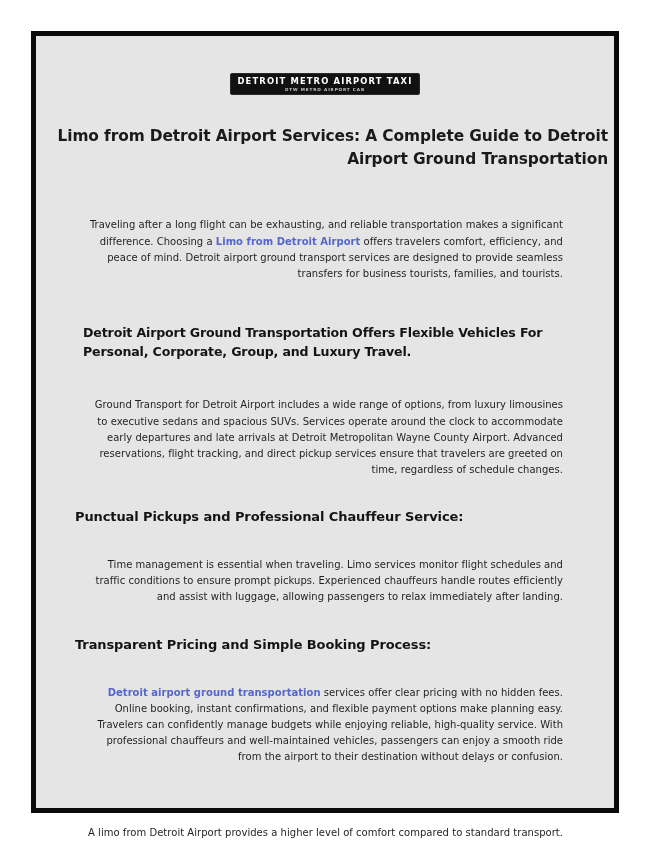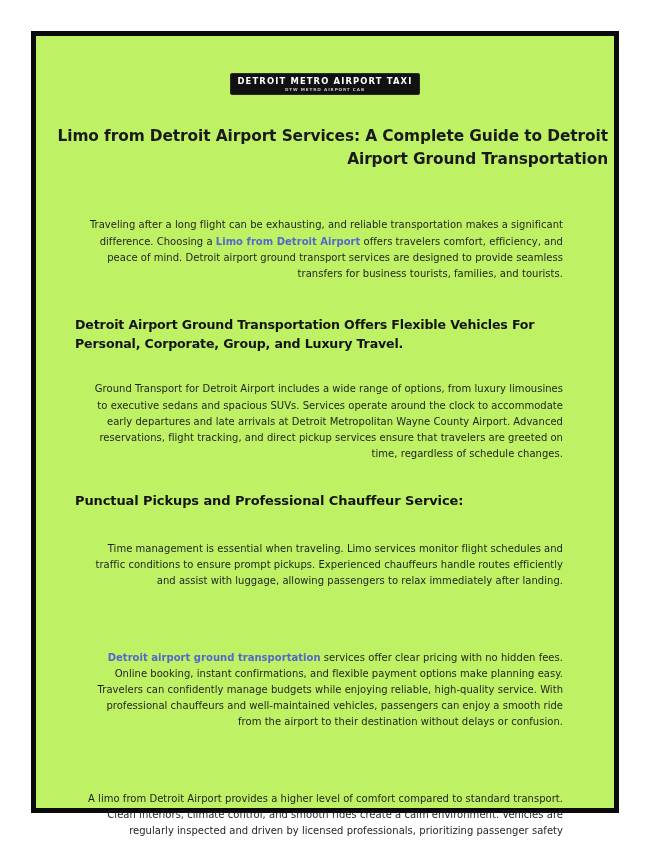--- a/index.html
+++ b/index.html
@@ -26,21 +26,21 @@
     border: 5px solid #0a0a0a;
     background: #ffffff;
   }
 
   #page-inner {
     position: absolute;
     left: 0;
     top: 0;
     right: 0;
     bottom: 0;
-    background: #bef264;
+    background: #e5e5e5;
     padding: 0;
   }
 
   
   .logo-wrap {
     margin: 37px 0 0 0;
     text-align: center;
   }
   .logo-badge {
     display: inline-block;
@@ -94,21 +94,21 @@
     margin: 12px;
     font-family: "DejaVu Sans", sans-serif;
     font-size: 10px;
     line-height: 1.62;
     color: #1f1f1f;
     text-align: right;
     letter-spacing: 0.03px;
   }
 
   h2.sec-title {
-    margin: 0;
+    margin: 8px;
     font-family: "DejaVu Sans", sans-serif;
     font-size: 12.6px;
     font-weight: bold;
     line-height: 1.48;
     color: #141414;
     letter-spacing: -0.15px;
   }
 
   h3.sub-title {
     margin: 0;
@@ -163,20 +163,21 @@
       <div class="sp-18"></div>
 
       <h3 class="sub-title">Punctual Pickups and Professional Chauffeur Service:</h3>
 
       <div class="sp-18"></div>
 
       <p class="body">Time management is essential when traveling. Limo services monitor flight schedules and traffic conditions to ensure prompt pickups. Experienced chauffeurs handle routes efficiently and assist with luggage, allowing passengers to relax immediately after landing.</p>
 
       <div class="sp-18"></div>
 
+      <h3 class="sub-title">Transparent Pricing and Simple Booking Process:</h3>
 
       <div class="sp-18"></div>
 
       <p class="body"><a class="inline-link" href="#">Detroit airport ground transportation</a><span> services offer clear pricing with no hidden fees. Online booking, instant confirmations, and flexible payment options make planning easy. Travelers can confidently manage budgets while enjoying reliable, high-quality service. With professional chauffeurs and well-maintained vehicles, passengers can enjoy a smooth ride from the airport to their destination without delays or confusion.</span></p>
 
       <div class="sp-18"></div>
 
 
       <div class="sp-18"></div>
 

